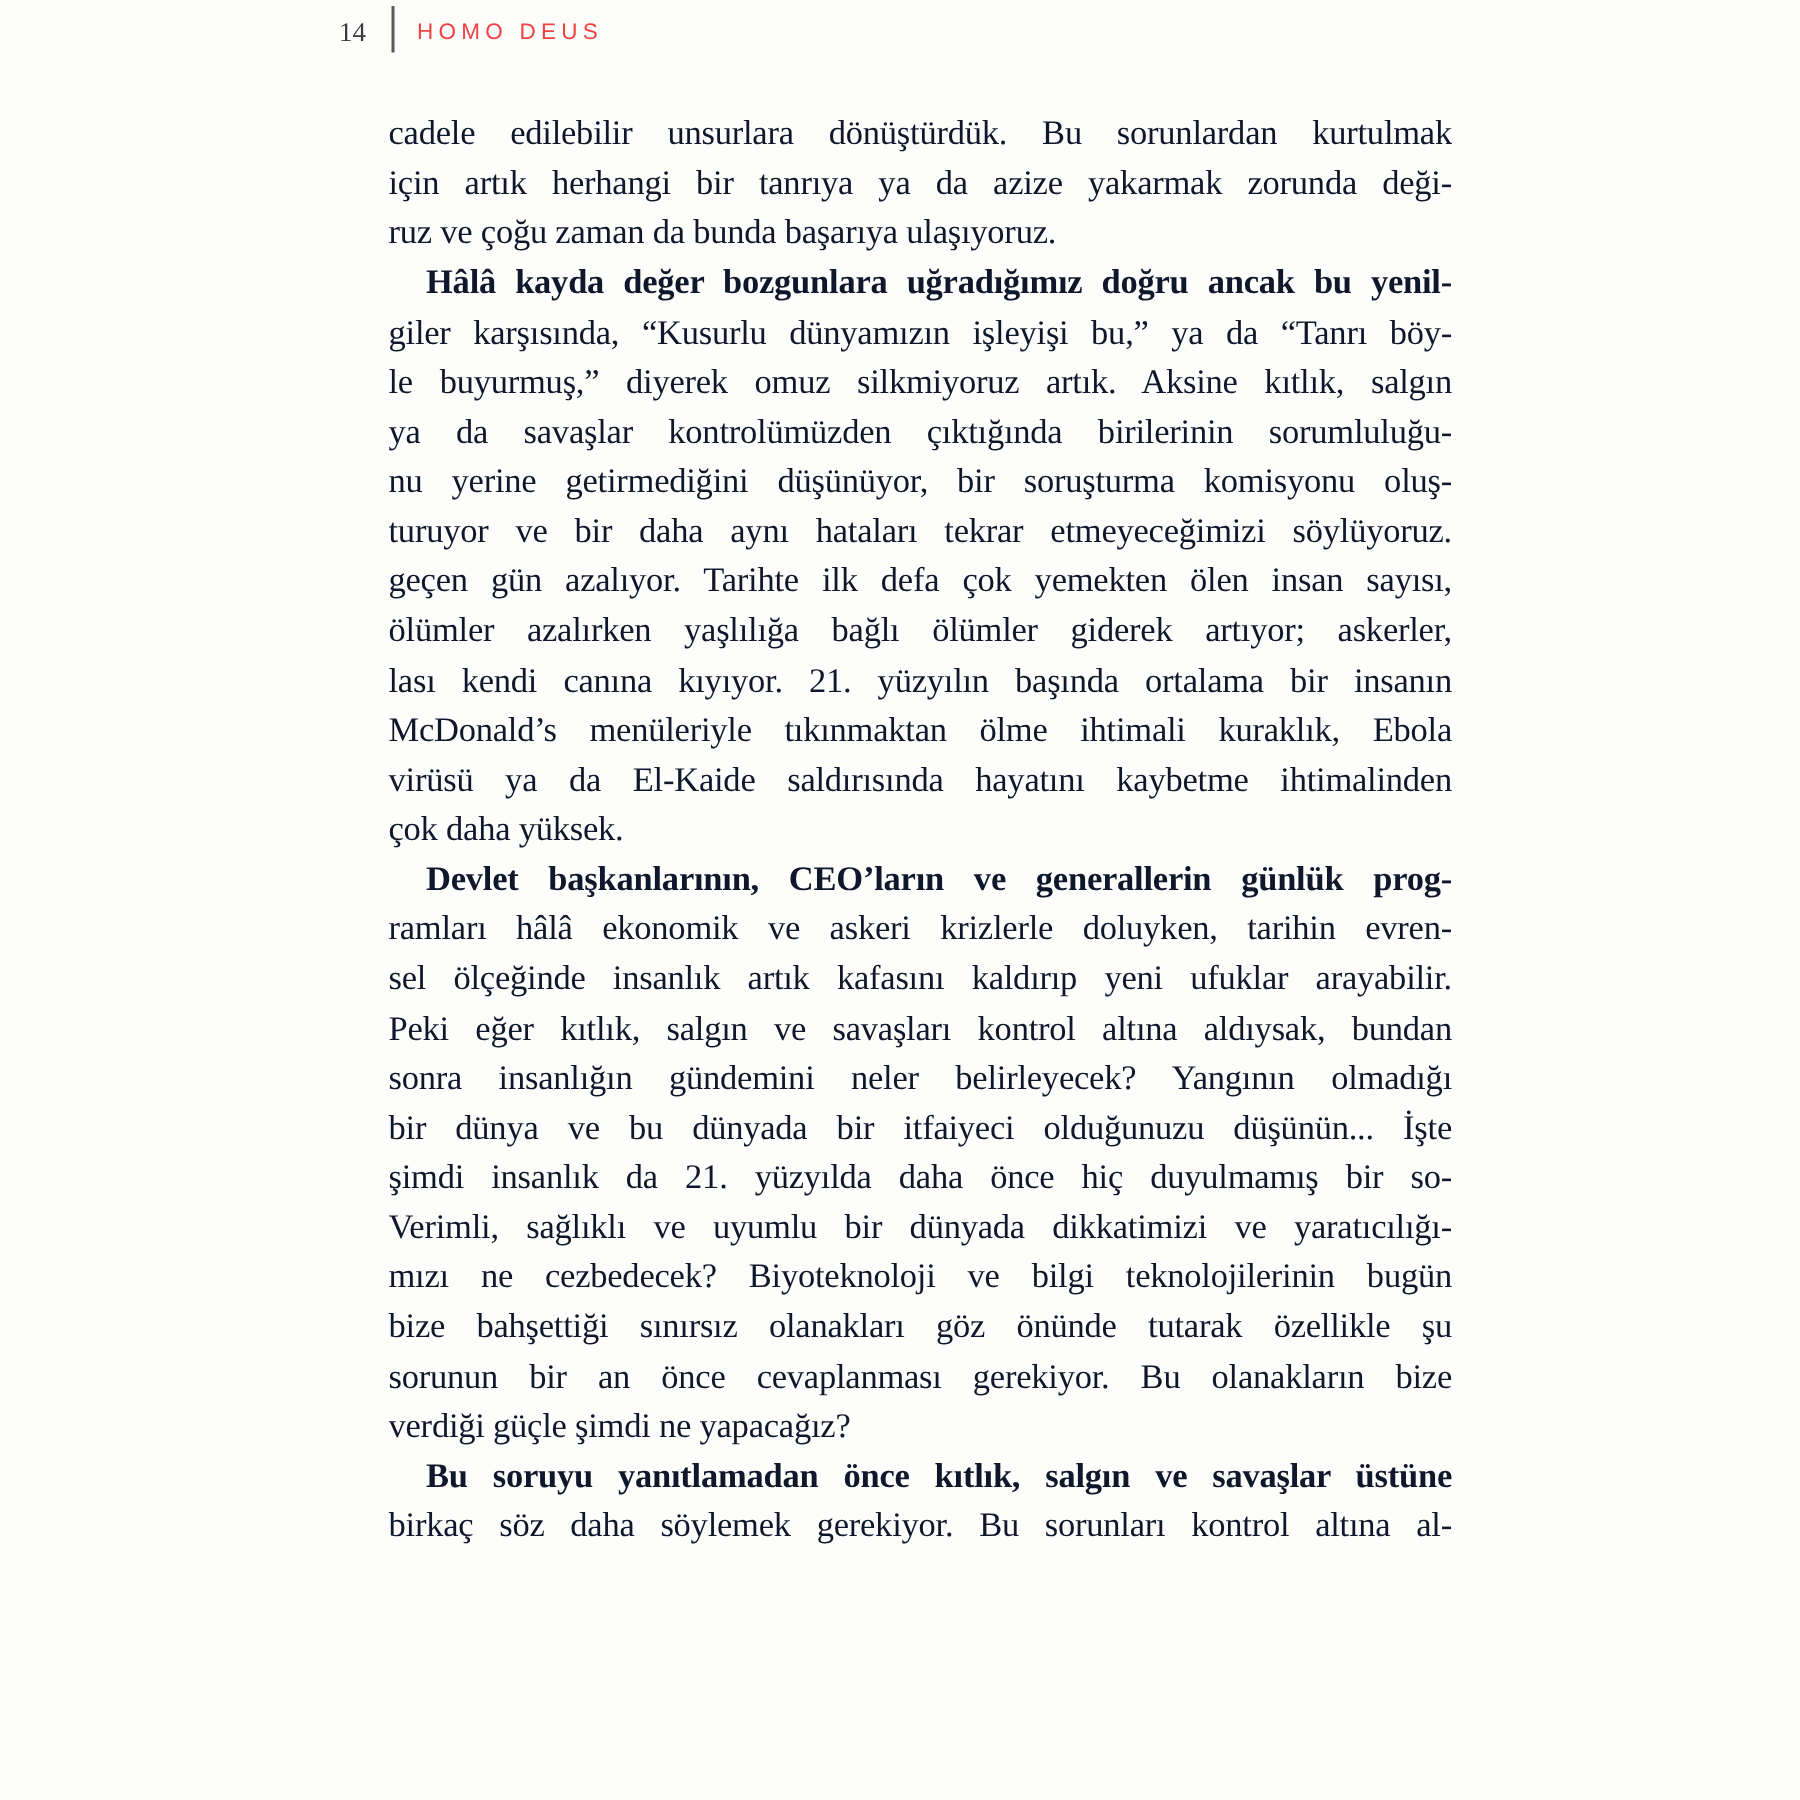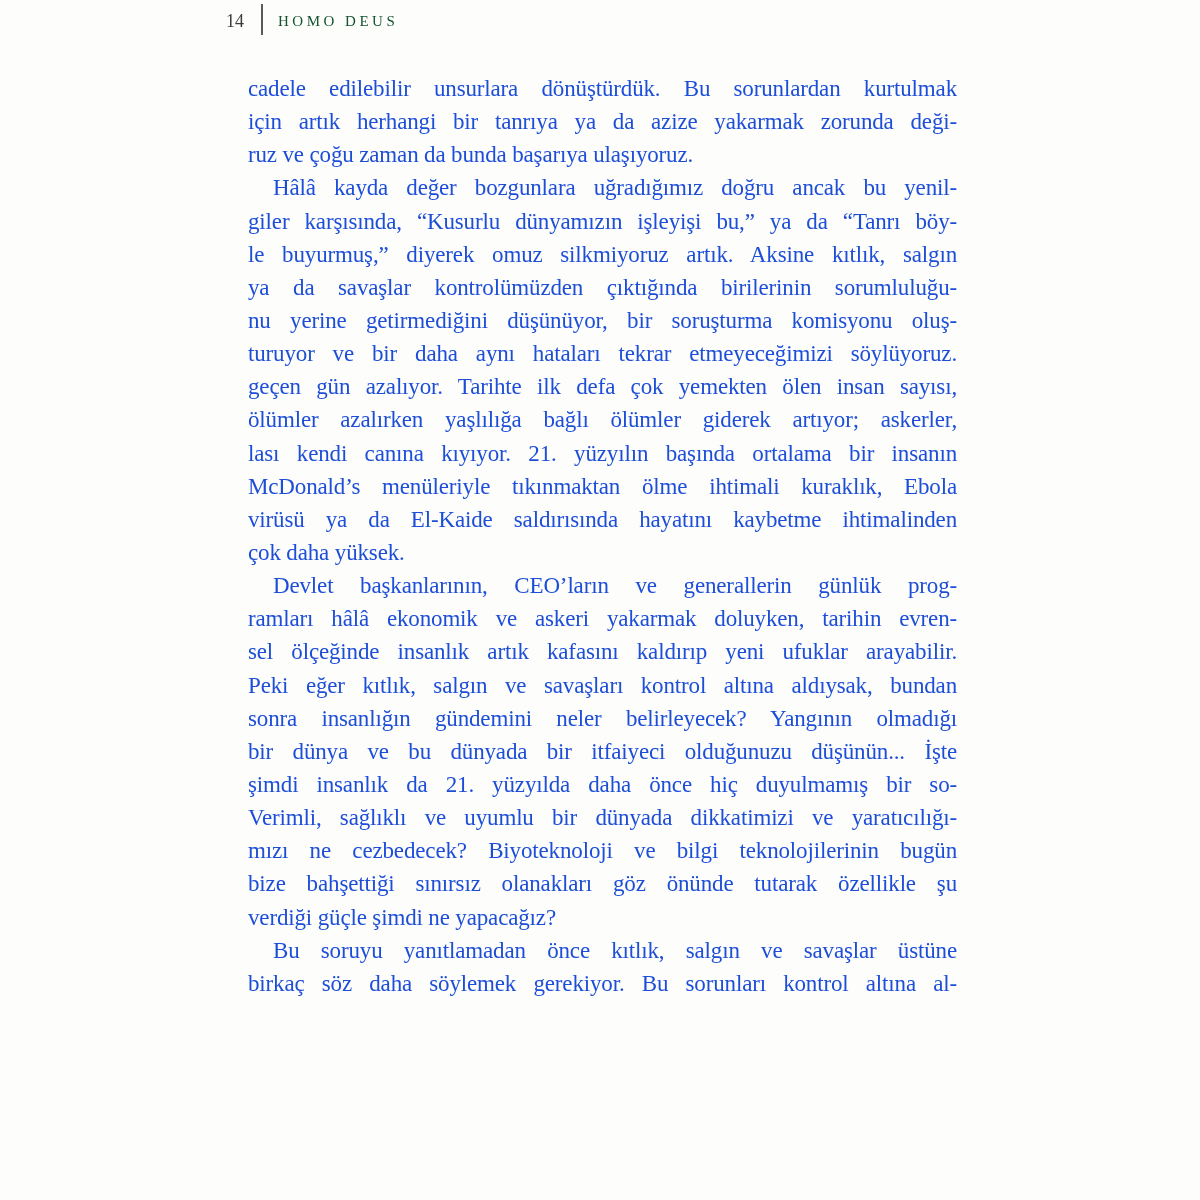--- a/index.html
+++ b/index.html
@@ -37,46 +37,47 @@
     width: 2px;
     height: 31px;
     background: #5a5a5a;
   }
   .running-title {
     position: absolute;
     left: 278px;
     top: 13px;
     font-size: 15px;
     letter-spacing: 3.5px;
-    color: #14532d;
-    font-family: Liberation Serif, serif;
+    color: #ef4444;
+    font-family: Liberation Sans, sans-serif;
   }
   
   .text-block {
     position: absolute;
-    left: 248px;
+    left: 259px;
     top: 72px;
     width: 709px;
-    color: #1d4ed8;
+    color: #0f172a;
     font-size: 23px;
     letter-spacing: -0.15px;
   }
   .line {
     height: 33.15px;
     line-height: 33.15px;
     text-align: justify;
     text-align-last: justify;
     overflow: hidden;
     white-space: normal;
   }
   .line.para-end {
     text-align-last: left;
   }
   .line.indent {
     text-indent: 25px;
+    font-weight: bold;
   }
 </style>
 </head>
 <body>
 
 <div class="page">
 
   <div class="page-header">
     <span class="page-number">14</span>
     <span class="header-rule"></span>
@@ -94,27 +95,28 @@
       <div class="line">ya da savaşlar kontrolümüzden çıktığında birilerinin sorumluluğu-</div>
       <div class="line">nu yerine getirmediğini düşünüyor, bir soruşturma komisyonu oluş-</div>
       <div class="line">turuyor ve bir daha aynı hataları tekrar etmeyeceğimizi söylüyoruz.</div>
       <div class="line">geçen gün azalıyor. Tarihte ilk defa çok yemekten ölen insan sayısı,</div>
       <div class="line">ölümler azalırken yaşlılığa bağlı ölümler giderek artıyor; askerler,</div>
       <div class="line">lası kendi canına kıyıyor. 21. yüzyılın başında ortalama bir insanın</div>
       <div class="line">McDonald’s menüleriyle tıkınmaktan ölme ihtimali kuraklık, Ebola</div>
       <div class="line">virüsü ya da El-Kaide saldırısında hayatını kaybetme ihtimalinden</div>
       <div class="line para-end">çok daha yüksek.</div>
       <div class="line indent">Devlet başkanlarının, CEO’ların ve generallerin günlük prog-</div>
-      <div class="line">ramları hâlâ ekonomik ve askeri yakarmak doluyken, tarihin evren-</div>
+      <div class="line">ramları hâlâ ekonomik ve askeri krizlerle doluyken, tarihin evren-</div>
       <div class="line">sel ölçeğinde insanlık artık kafasını kaldırıp yeni ufuklar arayabilir.</div>
       <div class="line">Peki eğer kıtlık, salgın ve savaşları kontrol altına aldıysak, bundan</div>
       <div class="line">sonra insanlığın gündemini neler belirleyecek? Yangının olmadığı</div>
       <div class="line">bir dünya ve bu dünyada bir itfaiyeci olduğunuzu düşünün... İşte</div>
       <div class="line">şimdi insanlık da 21. yüzyılda daha önce hiç duyulmamış bir so-</div>
       <div class="line">Verimli, sağlıklı ve uyumlu bir dünyada dikkatimizi ve yaratıcılığı-</div>
       <div class="line">mızı ne cezbedecek? Biyoteknoloji ve bilgi teknolojilerinin bugün</div>
       <div class="line">bize bahşettiği sınırsız olanakları göz önünde tutarak özellikle şu</div>
+      <div class="line">sorunun bir an önce cevaplanması gerekiyor. Bu olanakların bize</div>
       <div class="line para-end">verdiği güçle şimdi ne yapacağız?</div>
       <div class="line indent">Bu soruyu yanıtlamadan önce kıtlık, salgın ve savaşlar üstüne</div>
       <div class="line">birkaç söz daha söylemek gerekiyor. Bu sorunları kontrol altına al-</div>
     </div>
 
 </div>
 
 </body></html>

